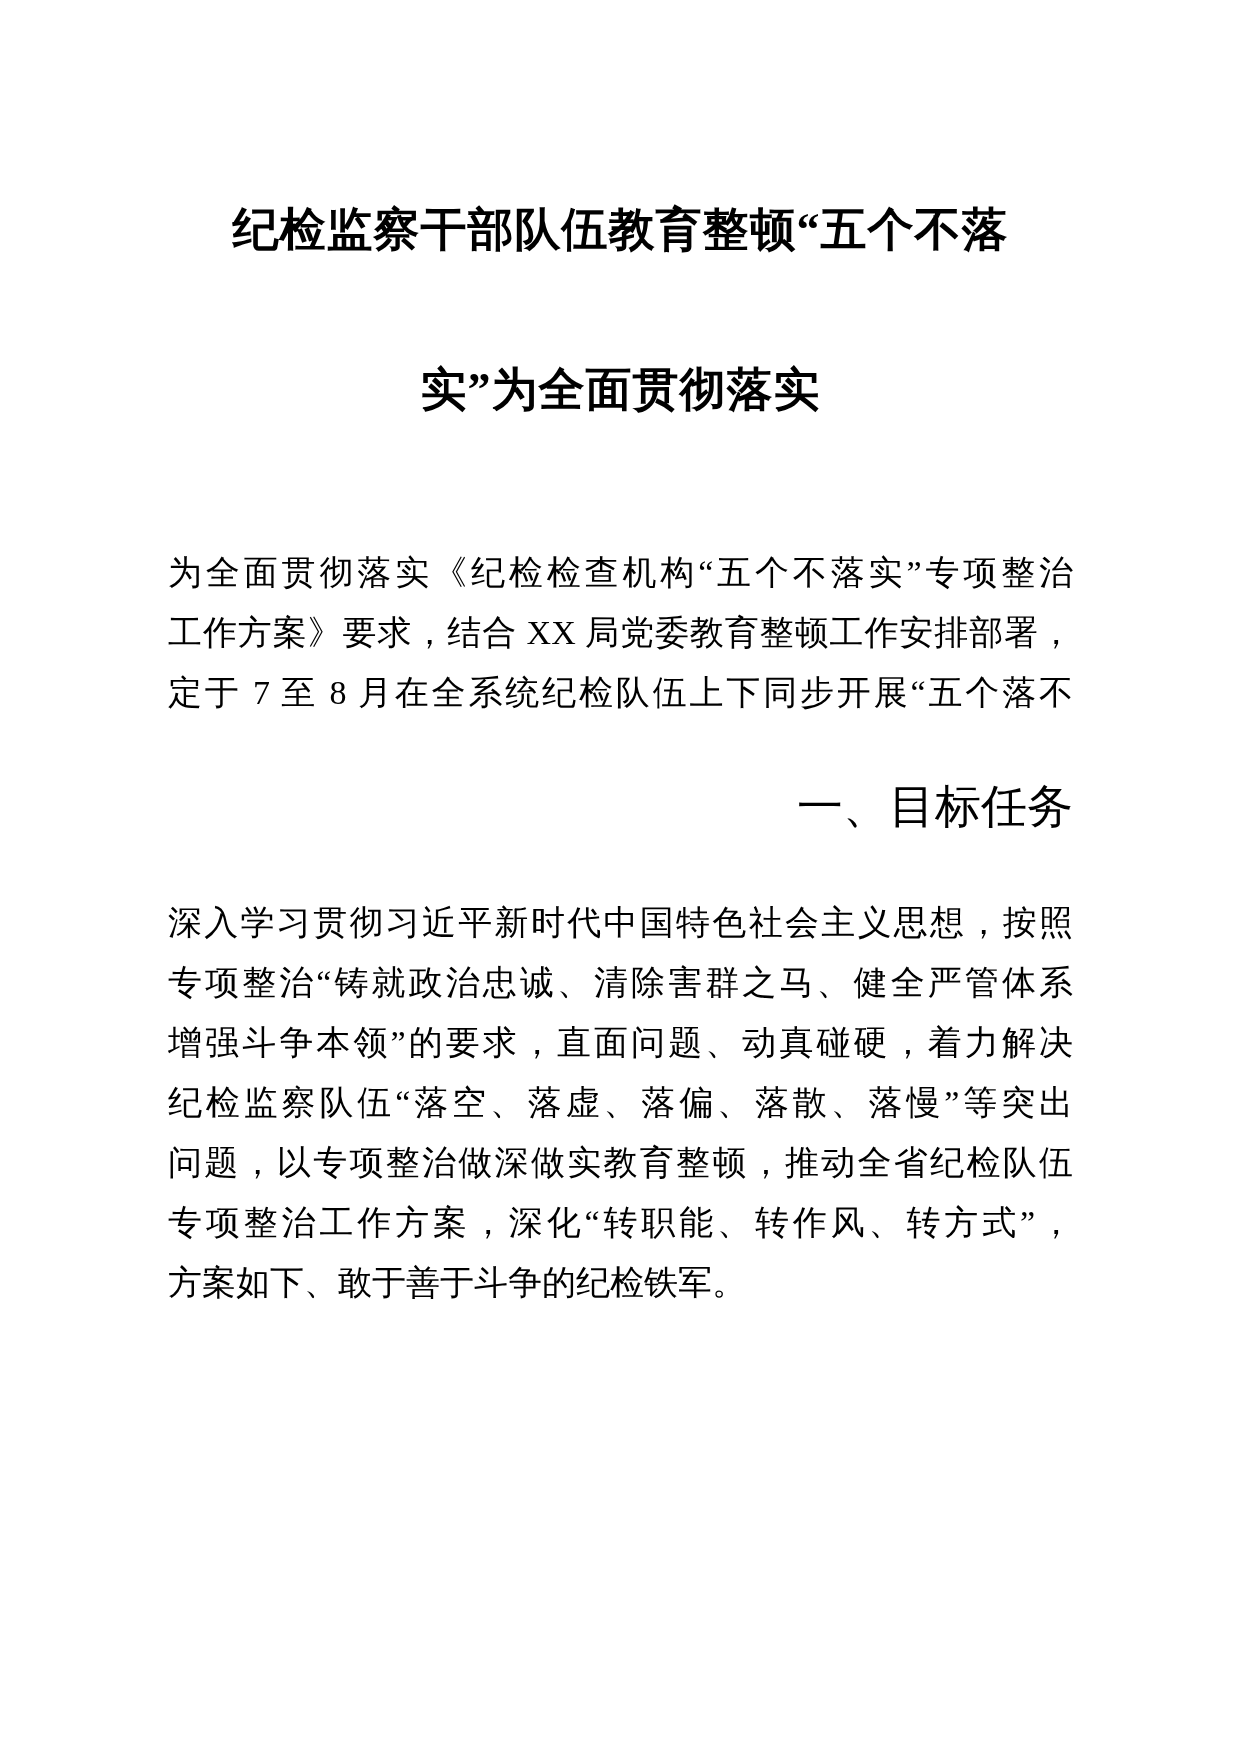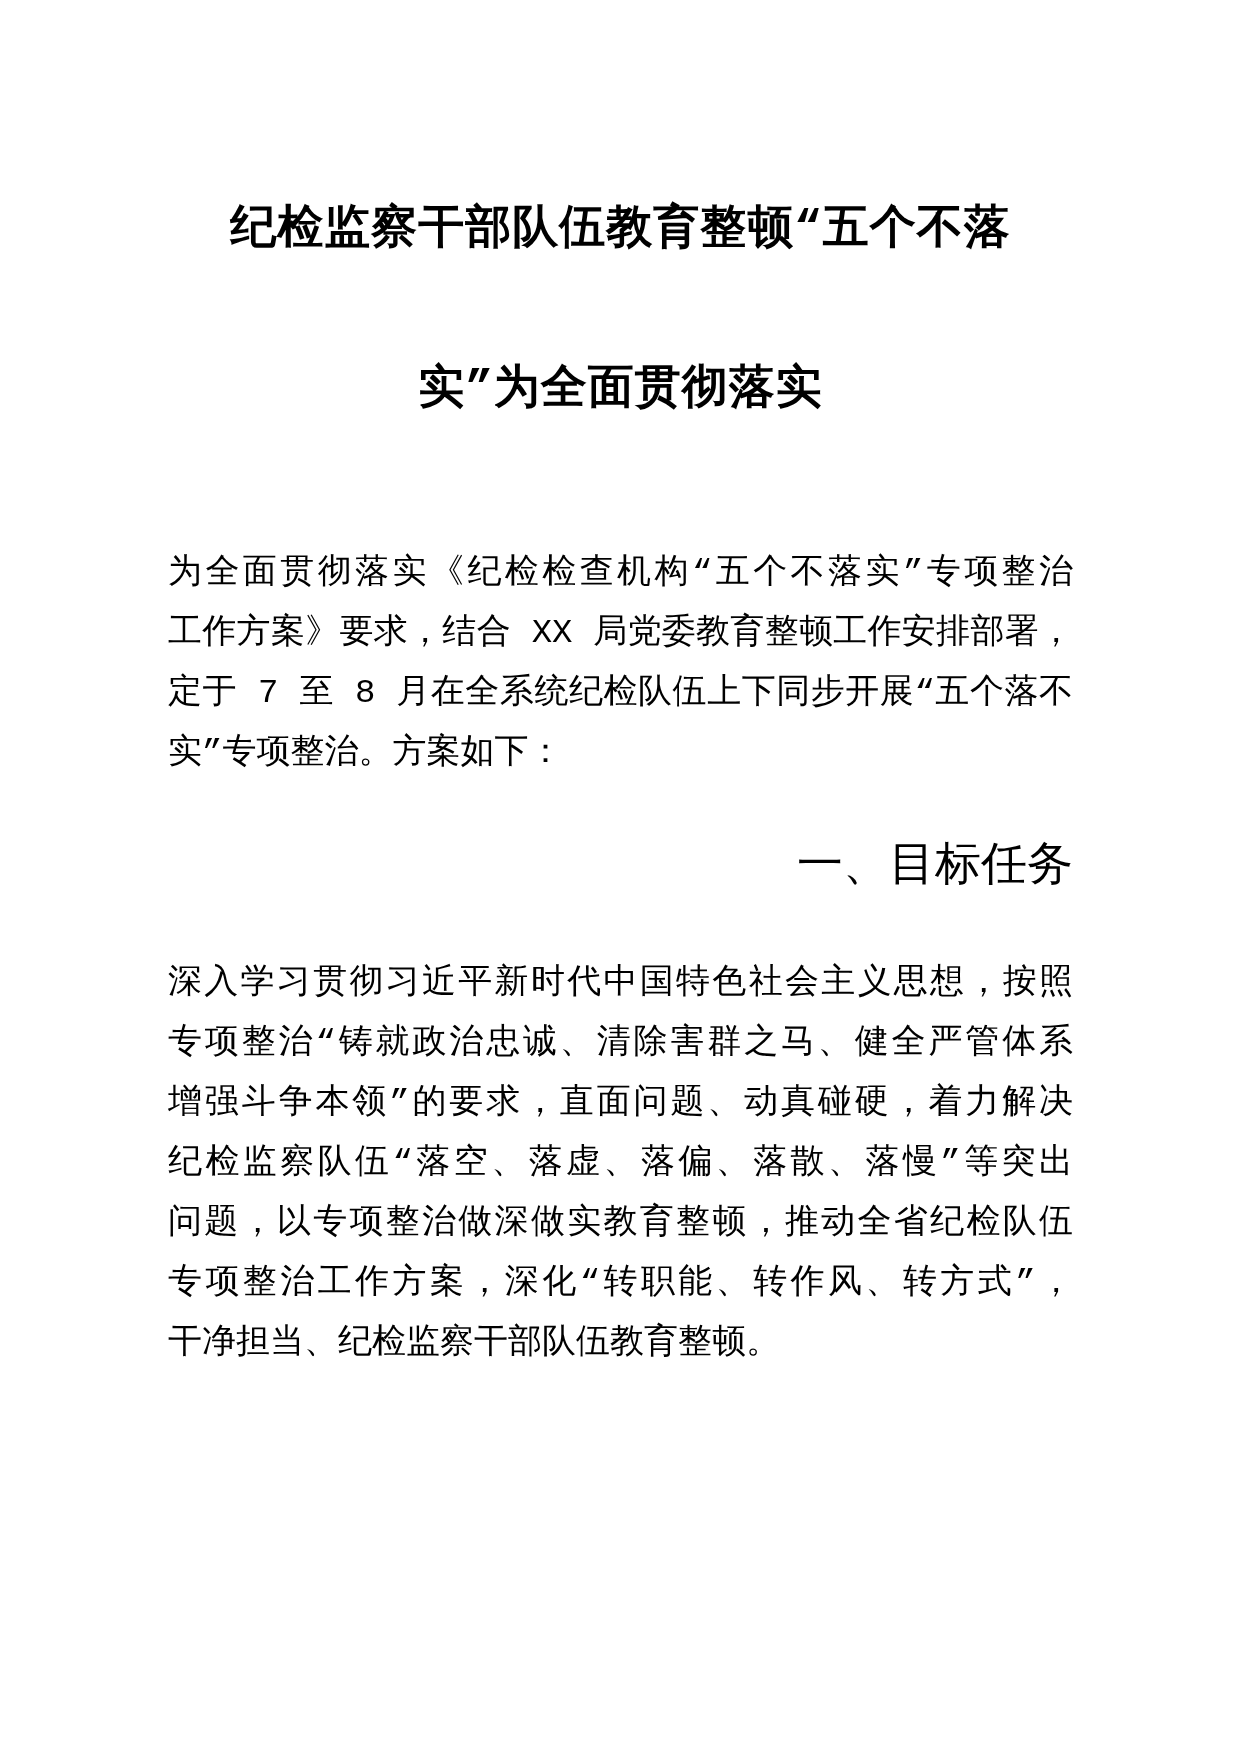--- a/index.html
+++ b/index.html
@@ -6,21 +6,21 @@
     margin: 0;
     padding: 0;
     background: #ffffff;
   }
   .page {
     position: relative;
     width: 1240px;
     height: 1754px;
     background: #ffffff;
     overflow: hidden;
-    font-family: Liberation Mono, monospace;
+    font-family: Liberation Serif, serif;
     color: #000000;
   }
   .content {
     position: absolute;
     left: 168px;
     top: 0;
     width: 905px;
   }
   .doc-title {
     margin: 150px 0 0 0;
@@ -72,29 +72,28 @@
 
     <h1 class="doc-title">
         <div class="line line-center">纪检监察干部队伍教育整顿“五个不落</div>
         <div class="line line-center">实”为全面贯彻落实</div>
       </h1>
 
     <div class="para para-intro">
         <div class="line line-fill">为全面贯彻落实《纪检检查机构“五个不落实”专项整治</div>
         <div class="line line-fill">工作方案》要求，结合 XX 局党委教育整顿工作安排部署，</div>
         <div class="line line-fill">定于 7 至 8 月在全系统纪检队伍上下同步开展“五个落不</div>
-        <div class="line line-last">实”专项整治。方案如下：</div>
       </div>
 
     <div class="section-heading">一、目标任务</div>
 
     <div class="para para-goals">
         <div class="line line-fill">深入学习贯彻习近平新时代中国特色社会主义思想，按照</div>
         <div class="line line-fill">专项整治“铸就政治忠诚、清除害群之马、健全严管体系</div>
         <div class="line line-fill">增强斗争本领”的要求，直面问题、动真碰硬，着力解决</div>
         <div class="line line-fill">纪检监察队伍“落空、落虚、落偏、落散、落慢”等突出</div>
         <div class="line line-fill">问题，以专项整治做深做实教育整顿，推动全省纪检队伍</div>
         <div class="line line-fill">专项整治工作方案，深化“转职能、转作风、转方式”，</div>
-        <div class="line line-last">干净担当、纪检监察干部队伍教育整顿。</div>
+        <div class="line line-last">方案如下、敢于善于斗争的纪检铁军。</div>
       </div>
 
   </div>
 </div>
 
 </body></html>

